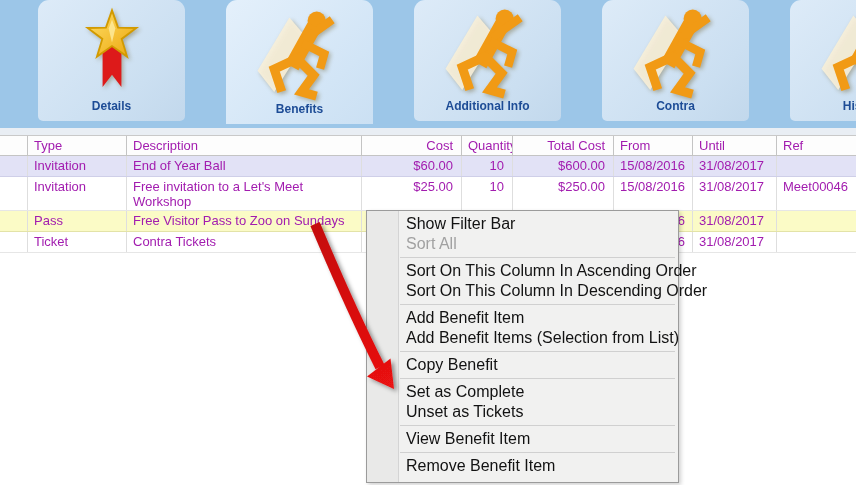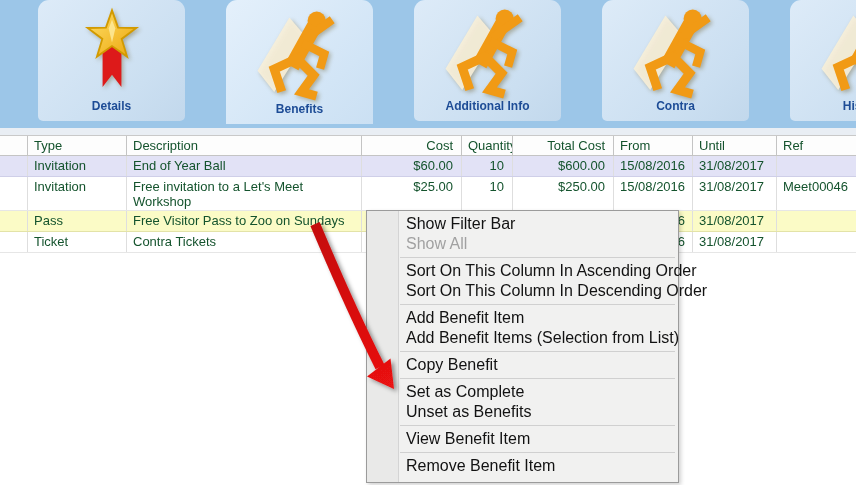--- a/index.html
+++ b/index.html
@@ -25,21 +25,21 @@
     height:124px;
     background:linear-gradient(135deg,#e4f0fb 0%,#d2e5f6 70%,#cbe0f3 100%);
     border-radius:11px 11px 0 0;
   }
   .icon-wrap { flex:1; width:100%; display:flex; align-items:center; justify-content:center; padding-top:4px; box-sizing:border-box; }
   .icon-wrap svg { filter:drop-shadow(2px 2px 2px rgba(90,70,10,.35)); }
   .tab-label { font-size:12px; font-weight:bold; color:#1d4c96; padding-bottom:8px; line-height:13px; }
   
   .gap-strip { position:absolute; left:0; top:128px; width:856px; height:7px; background:#e9eef4; }
   
-  .grid { position:absolute; left:0; top:135px; width:856px; font-size:13px; color:#14532d; }
+  .grid { position:absolute; left:0; top:135px; width:856px; font-size:13px; color:#a21caf; }
   .thead {
     display:flex; background:#fdfdfd; border-top:1px solid #c9c9c9; border-bottom:1px solid #c4c4c4;
   }
   .th {
     box-sizing:border-box; padding:2px 6px 2px 6px; height:19px; line-height:15px;
     border-right:1px solid #c4c4c4; overflow:hidden; white-space:nowrap;
   }
   .th:last-child { border-right:none; }
   .trow { display:flex; border-bottom:1px solid #e6e6e6; background:#fff; }
   .trow.hl-lavender { background:#e2e2f6; border-bottom-color:#cfcfe8; }
@@ -208,32 +208,32 @@
           <div class="td al-right" style="flex: 0 0 101px;"></div>
           <div class="td" style="flex: 0 0 79px;">15/08/2016</div>
           <div class="td" style="flex: 0 0 84px;">31/08/2017</div>
           <div class="td" style="flex: 0 0 79px;"></div>
         </div>
       </div>
   </div>
 
   <div class="context-menu">
       <div class="menu-item">Show Filter Bar</div>
-      <div class="menu-item disabled">Show All</div>
+      <div class="menu-item disabled">Sort All</div>
       <div class="menu-sep"></div>
       <div class="menu-item">Sort On This Column In Ascending Order</div>
       <div class="menu-item">Sort On This Column In Descending Order</div>
       <div class="menu-sep"></div>
       <div class="menu-item">Add Benefit Item</div>
       <div class="menu-item">Add Benefit Items (Selection from List)</div>
       <div class="menu-sep"></div>
       <div class="menu-item">Copy Benefit</div>
       <div class="menu-sep"></div>
       <div class="menu-item">Set as Complete</div>
-      <div class="menu-item">Unset as Benefits</div>
+      <div class="menu-item">Unset as Tickets</div>
       <div class="menu-sep"></div>
       <div class="menu-item">View Benefit Item</div>
       <div class="menu-sep"></div>
       <div class="menu-item">Remove Benefit Item</div>
     </div>
 
   <svg class="arrow-overlay" viewBox="0 0 856 485" xmlns="http://www.w3.org/2000/svg">
     <defs>
       <linearGradient id="ag" x1="315" y1="224" x2="394" y2="388" gradientUnits="userSpaceOnUse">
         <stop offset="0" stop-color="#c50a0a"></stop>

